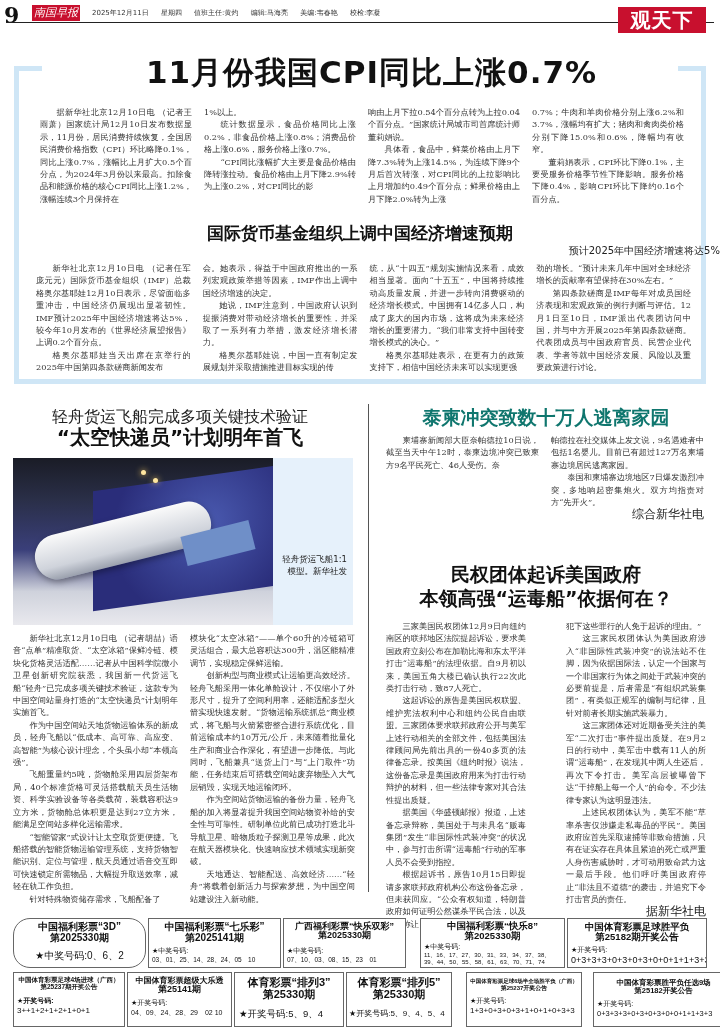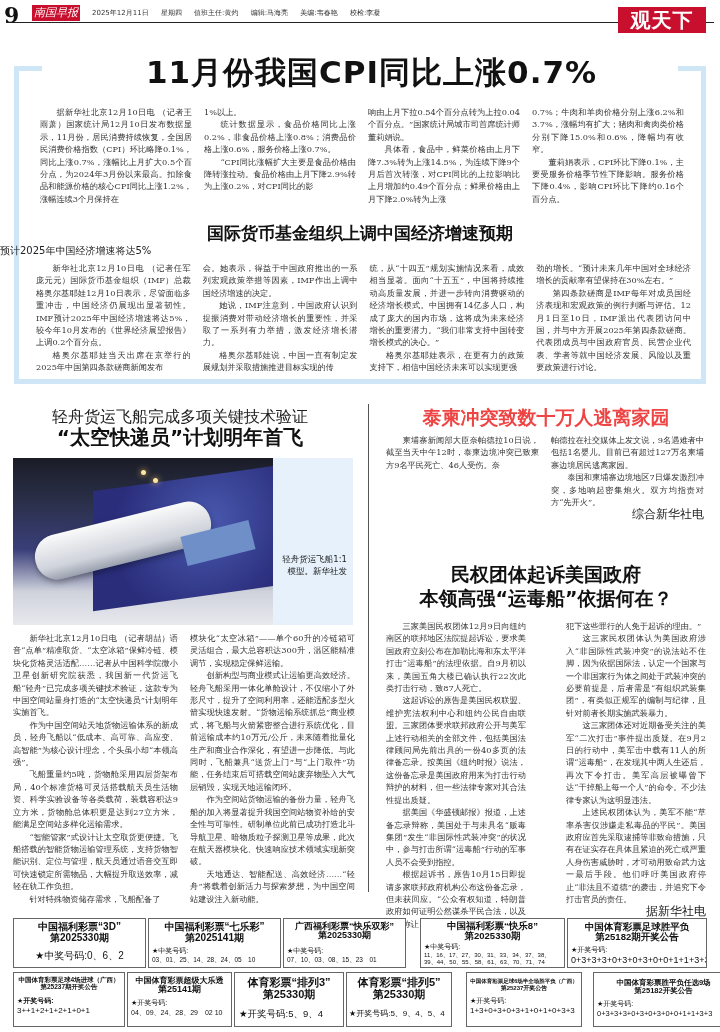--- a/index.html
+++ b/index.html
@@ -22,42 +22,42 @@
   .box-top .tick-r { position: absolute; right: -5px; top: 0; width: 28px; height: 5px; background: #cfe6f6; }
 
   .cols { position: absolute; display: flex; gap: 12px; }
   .col { font-size: 8.2px; line-height: 12.4px; text-align: justify; color: #333; }
   .col p { text-indent: 2em; }
 
   .cpi-cols { left: 40px; top: 106px; width: 650px; }
   .cpi-cols .col { width: 152px; }
 
   .imf-title { position: absolute; left: 0; top: 222px; width: 720px; text-align: center; font-size: 17px; font-weight: bold; font-family: "DejaVu Sans", sans-serif; color: #111; }
-  .imf-sub { position: absolute; left: 0; top: 244px; width: 720px; text-align: left; font-size: 10px; font-family: "DejaVu Sans", sans-serif; color: #222; }
+  .imf-sub { position: absolute; left: 0; top: 244px; width: 720px; text-align: right; font-size: 10px; font-family: "DejaVu Sans", sans-serif; color: #222; }
   .imf-cols { left: 36px; top: 262px; width: 655px; }
   .imf-cols .col { width: 155px; }
 
   
   .space-kicker { position: absolute; left: 0; top: 407px; width: 360px; text-align: center; font-size: 16px; font-family: "DejaVu Sans", sans-serif; color: #222; }
   .space-title { position: absolute; left: 0; top: 424px; width: 360px; text-align: center; font-size: 20px; font-weight: bold; font-family: "DejaVu Sans", sans-serif; color: #111; }
   .photo { position: absolute; left: 13px; top: 458px; width: 260px; height: 167px; overflow: hidden;
            background: linear-gradient(180deg, #1a1c26 0%, #2a2f48 25%, #3a3f7a 55%, #cfd2dc 80%, #e9e9ee 100%); }
   .photo .wall { position: absolute; left: 80px; top: 20px; width: 190px; height: 120px; background: radial-gradient(circle at 60% 40%, #4a5ab0, #2a2d7a 70%); transform: skewY(-8deg); }
   .photo .ship { position: absolute; left: 20px; top: 60px; width: 180px; height: 45px; border-radius: 22px; background: linear-gradient(180deg, #fafafa, #cfd3db 70%, #9aa0ad); transform: rotate(-14deg); box-shadow: 0 3px 6px rgba(0,0,0,.35); }
   .photo .panel { position: absolute; left: 170px; top: 70px; width: 70px; height: 30px; background: #6f8fc8; transform: rotate(-14deg); }
   .photo .light { position: absolute; width: 5px; height: 5px; border-radius: 50%; background: #ffe6a0; box-shadow: 0 0 6px #ffd060; }
   .photo-caption-box { position: absolute; left: 273px; top: 458px; width: 80px; height: 167px; background: #e6f1fb; }
   .photo-caption { position: absolute; right: 6px; top: 95px; width: 70px; font-size: 8.5px; line-height: 12px; text-align: right; font-family: "DejaVu Sans", sans-serif; color: #222; }
 
   .space-cols { left: 13px; top: 632px; width: 342px; }
   .space-cols .col { width: 165px; }
 
   
   .vline { position: absolute; left: 368px; top: 404px; width: 1px; height: 488px; background: #555; }
-  .thai-title { position: absolute; left: 372px; top: 405px; width: 348px; text-align: center; font-size: 19px; font-weight: bold; font-family: "DejaVu Sans", sans-serif; color: #ef4444; }
+  .thai-title { position: absolute; left: 372px; top: 405px; width: 348px; text-align: center; font-size: 19px; font-weight: bold; font-family: "DejaVu Sans", sans-serif; color: #0f766e; }
   .thai-cols { left: 386px; top: 434px; width: 320px; }
   .thai-cols .col { width: 153px; }
   .byline-r { text-align: right; font-family: "DejaVu Sans", sans-serif; font-size: 12px; color: #222; }
 
   .us-title { position: absolute; left: 372px; top: 562px; width: 348px; text-align: center; font-size: 19px; line-height: 24px; font-weight: bold; font-family: "DejaVu Sans", sans-serif; color: #111; }
   .us-cols { left: 386px; top: 620px; width: 320px; gap: 40px; }
   .us-cols .col { width: 153px; }
 
   
   .lottery { position: absolute; font-family: "Liberation Sans", "DejaVu Sans", sans-serif; border: 1px solid #666; background: #fff; color: #111; overflow: hidden; }
@@ -191,21 +191,21 @@
   </div>
   <div class="col">
     <p style="text-indent:0">犯下这些罪行的人免于起诉的理由。”</p>
     <p>这三家民权团体认为美国政府涉入“非国际性武装冲突”的说法站不住脚，因为依据国际法，认定一个国家与一个非国家行为体之间处于武装冲突的必要前提是，后者需是“有组织武装集团”，有类似正规军的编制与纪律，且针对前者长期实施武装暴力。</p>
     <p>这三家团体还对近期备受关注的美军“二次打击”事件提出质疑。在9月2日的行动中，美军击中载有11人的所谓“运毒船”，在发现其中两人生还后，再次下令打击。美军高层被曝曾下达“干掉船上每一个人”的命令。不少法律专家认为这明显违法。</p>
     <p>上述民权团体认为，美军不能“草率杀害仅涉嫌走私毒品的平民”。美国政府应首先采取逮捕等非致命措施，只有在证实存在具体且紧迫的死亡或严重人身伤害威胁时，才可动用致命武力这一最后手段。他们呼吁美国政府停止“非法且不道德”的袭击，并追究下令打击官员的责任。</p>
     <div class="byline-r">据新华社电</div>
   </div>
 </div>
 
-<div class="lottery lrow1" style="left:13px;width:133px;">
+<div class="lottery lrow1" style="left:13px;width:133px;border-radius:17px;">
   <div class="lt" style="font-size:10px;margin-top:3px;">中国福利彩票“3D”</div>
   <div class="lt" style="font-size:10px;">第2025330期</div>
   <div style="text-align:center;font-size:10px;margin-top:6px;">
     <span>★中奖号码:</span><span>0、6、2</span>
   </div>
 </div>
 <div class="lottery lrow1" style="left:148px;width:133px;">
   <div class="lt" style="font-size:10px;margin-top:3px;">中国福利彩票“七乐彩”</div>
   <div class="lt" style="font-size:10px;">第2025141期</div>
   <div class="lr" style="margin:3px 0 0 3px;">★中奖号码:</div>

